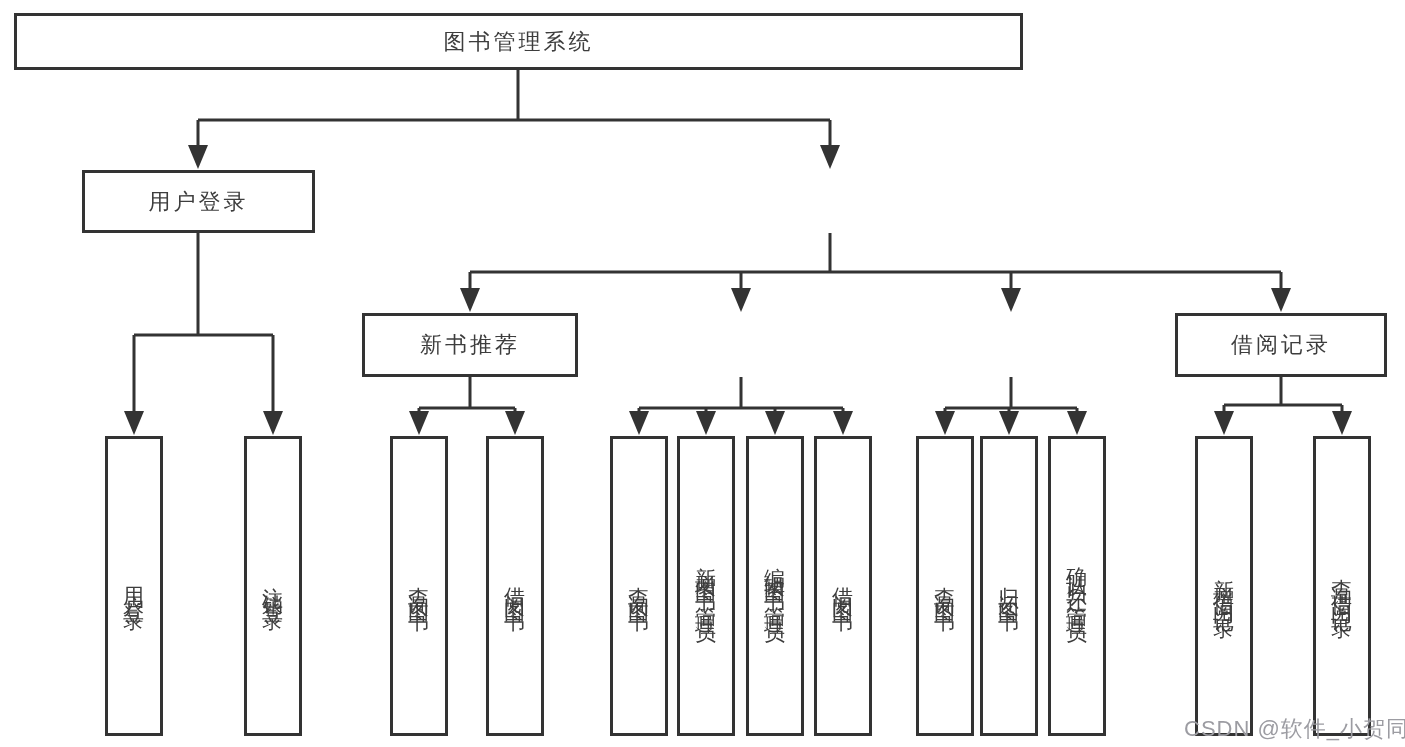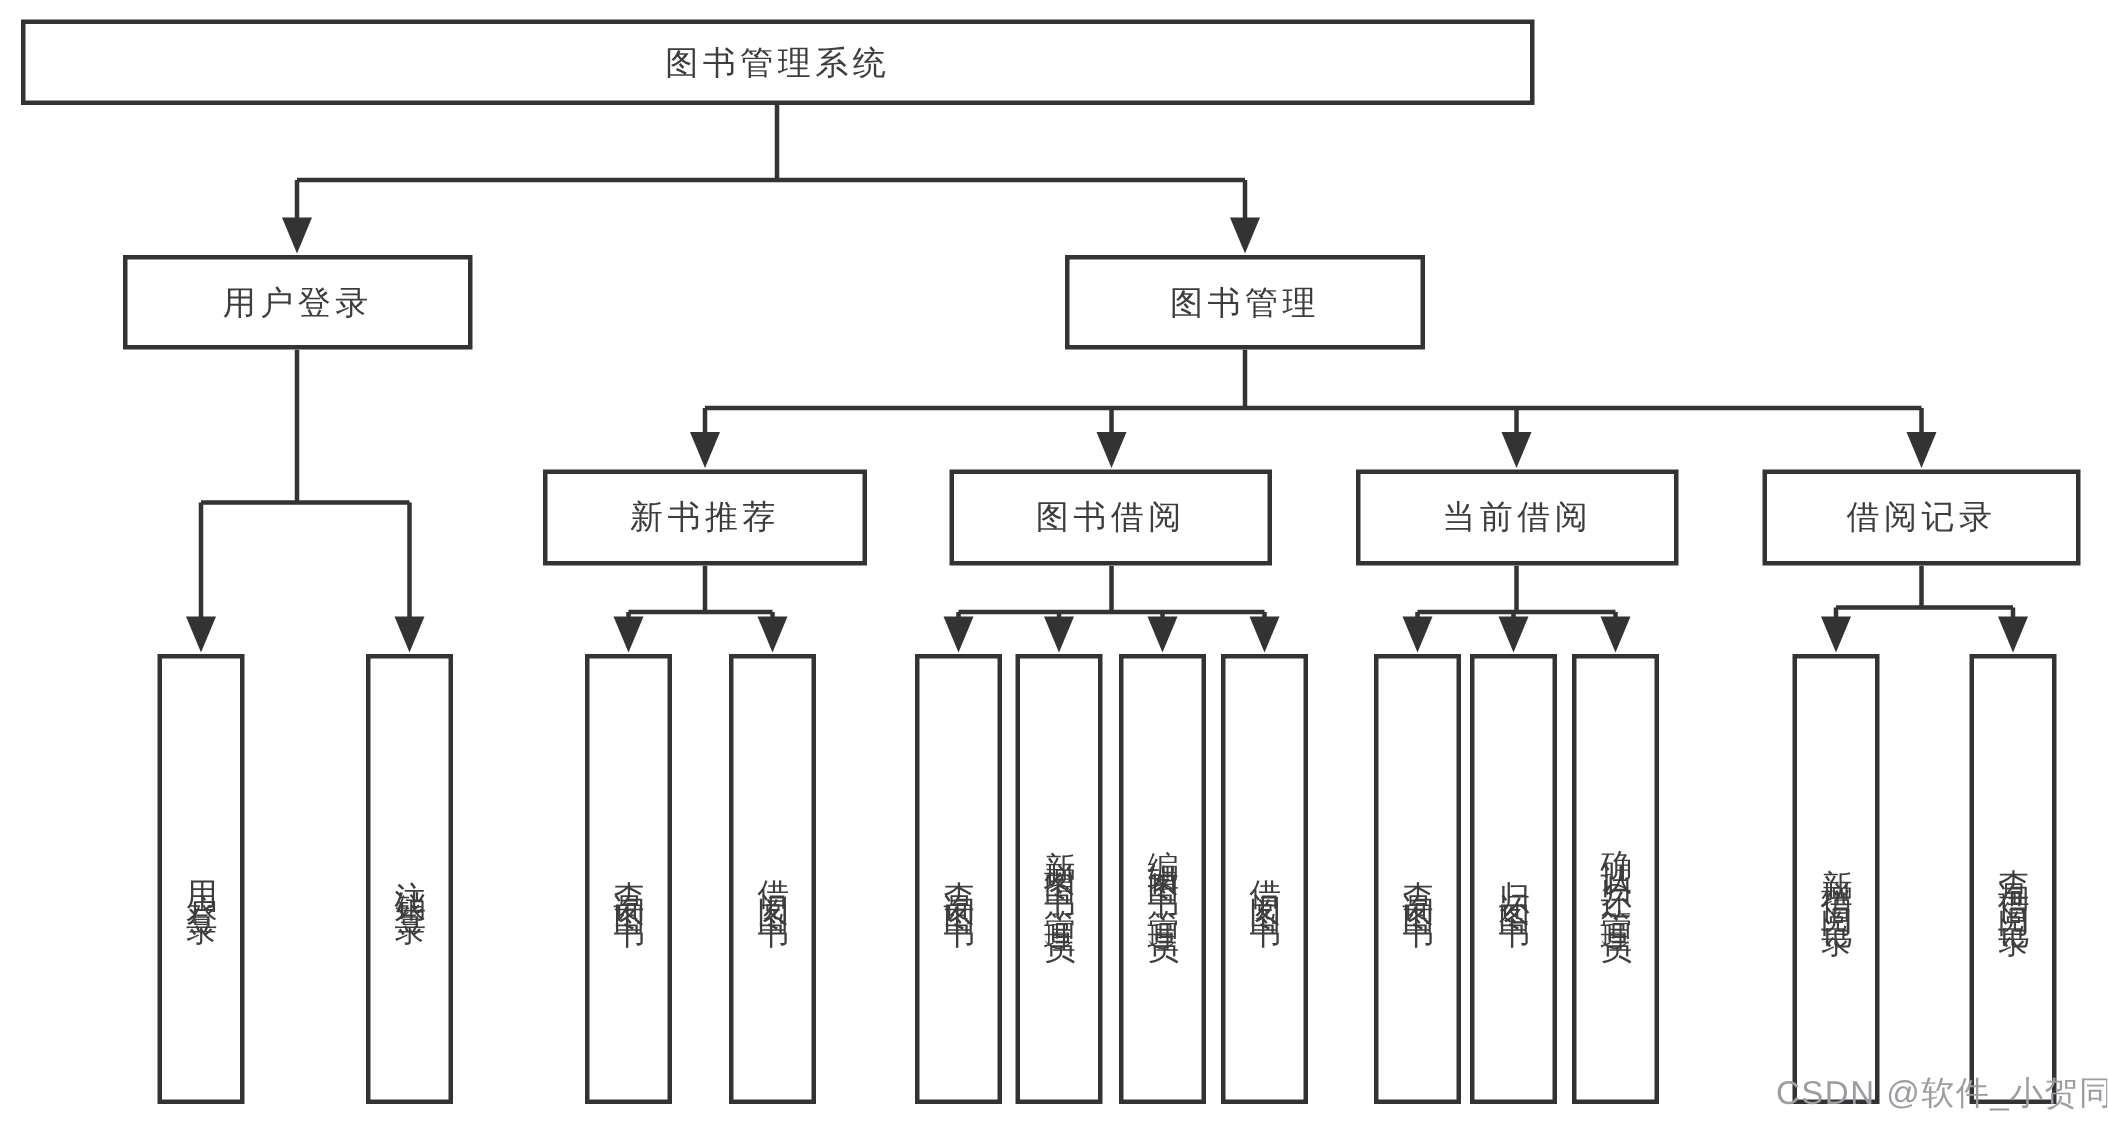--- a/index.html
+++ b/index.html
@@ -144,33 +144,24 @@
     <polygon points="1332,411 1352,411 1342,435"></polygon>
   </svg>
 
   <div class="box root-box">
     <span class="hlabel">图书管理系统</span>
   </div>
 
   <div class="box l2-user-login">
     <span class="hlabel">用户登录</span>
   </div>
-  <div class="box l2-book-mgmt">
-    <span class="hlabel">图书管理</span>
-  </div>
 
   <div class="box l3 l3-new-book">
     <span class="hlabel">新书推荐</span>
   </div>
-  <div class="box l3 l3-book-borrow">
-    <span class="hlabel">图书借阅</span>
-  </div>
-  <div class="box l3 l3-current-borrow">
-    <span class="hlabel">当前借阅</span>
-  </div>
   <div class="box l3 l3-borrow-records">
     <span class="hlabel">借阅记录</span>
   </div>
 
   <div class="leaf leaf-1">
     <span class="vlabel">用户登录</span>
   </div>
   <div class="leaf leaf-2">
     <span class="vlabel">注销登录</span>
   </div>

